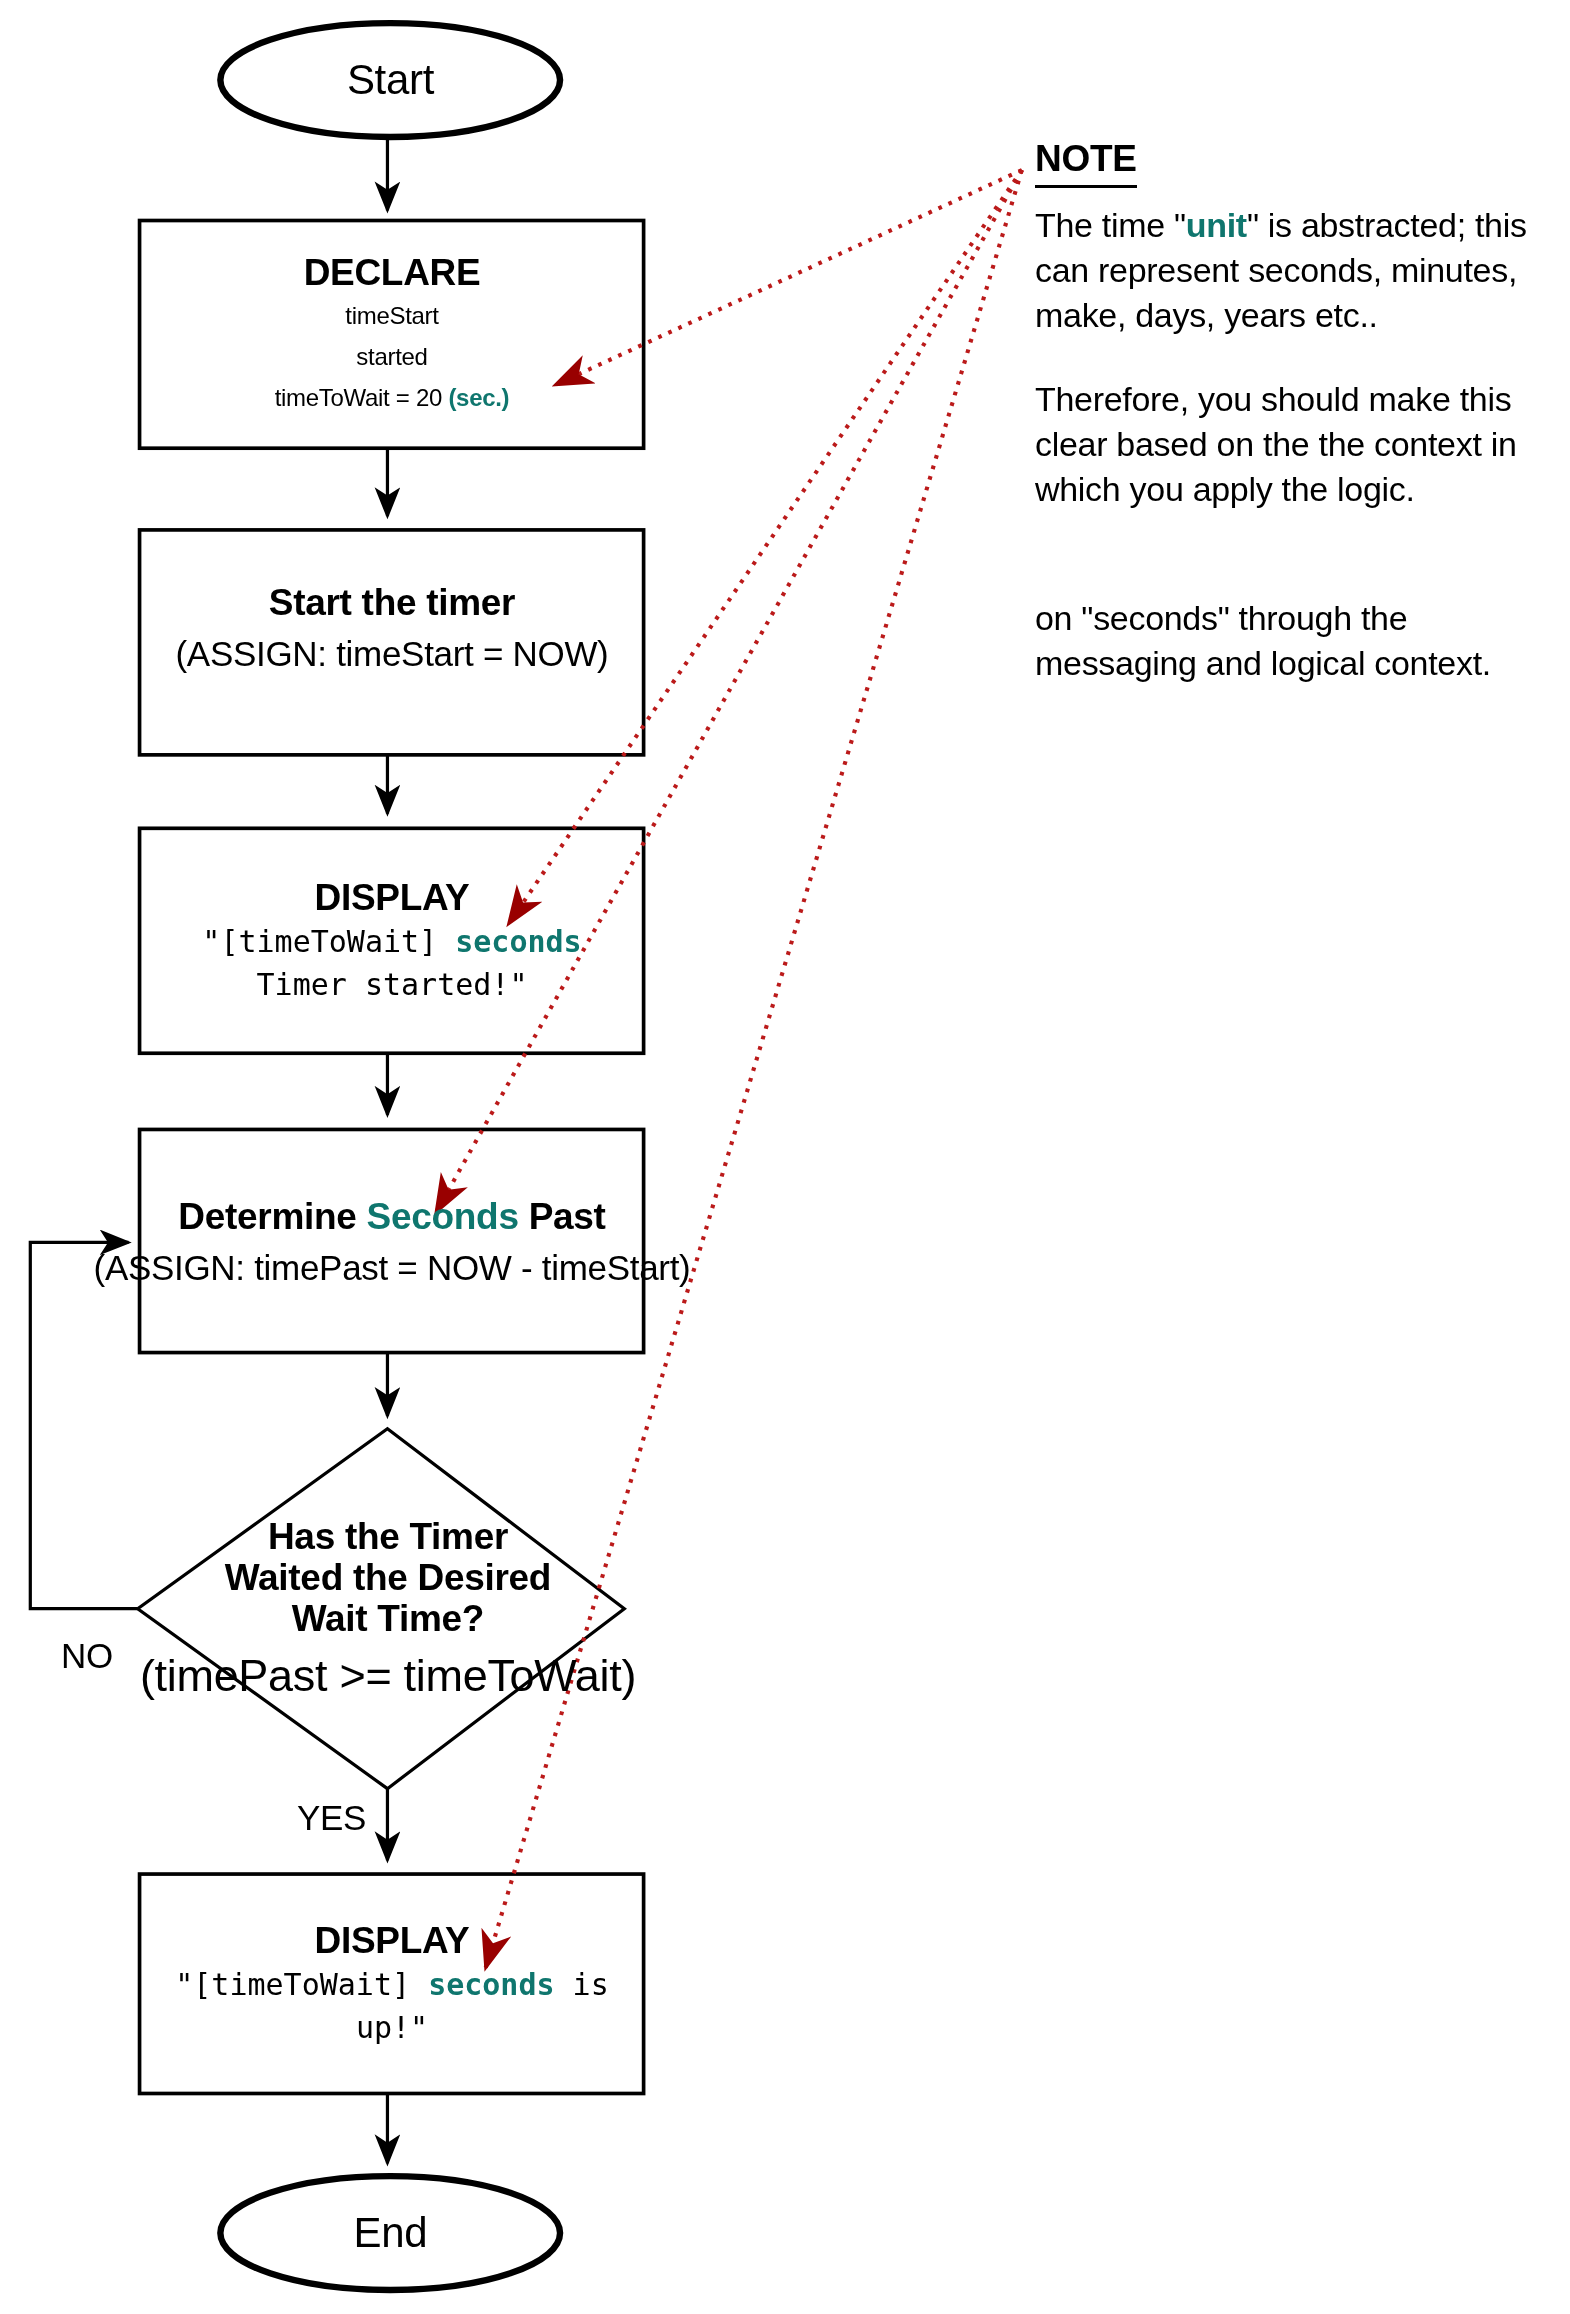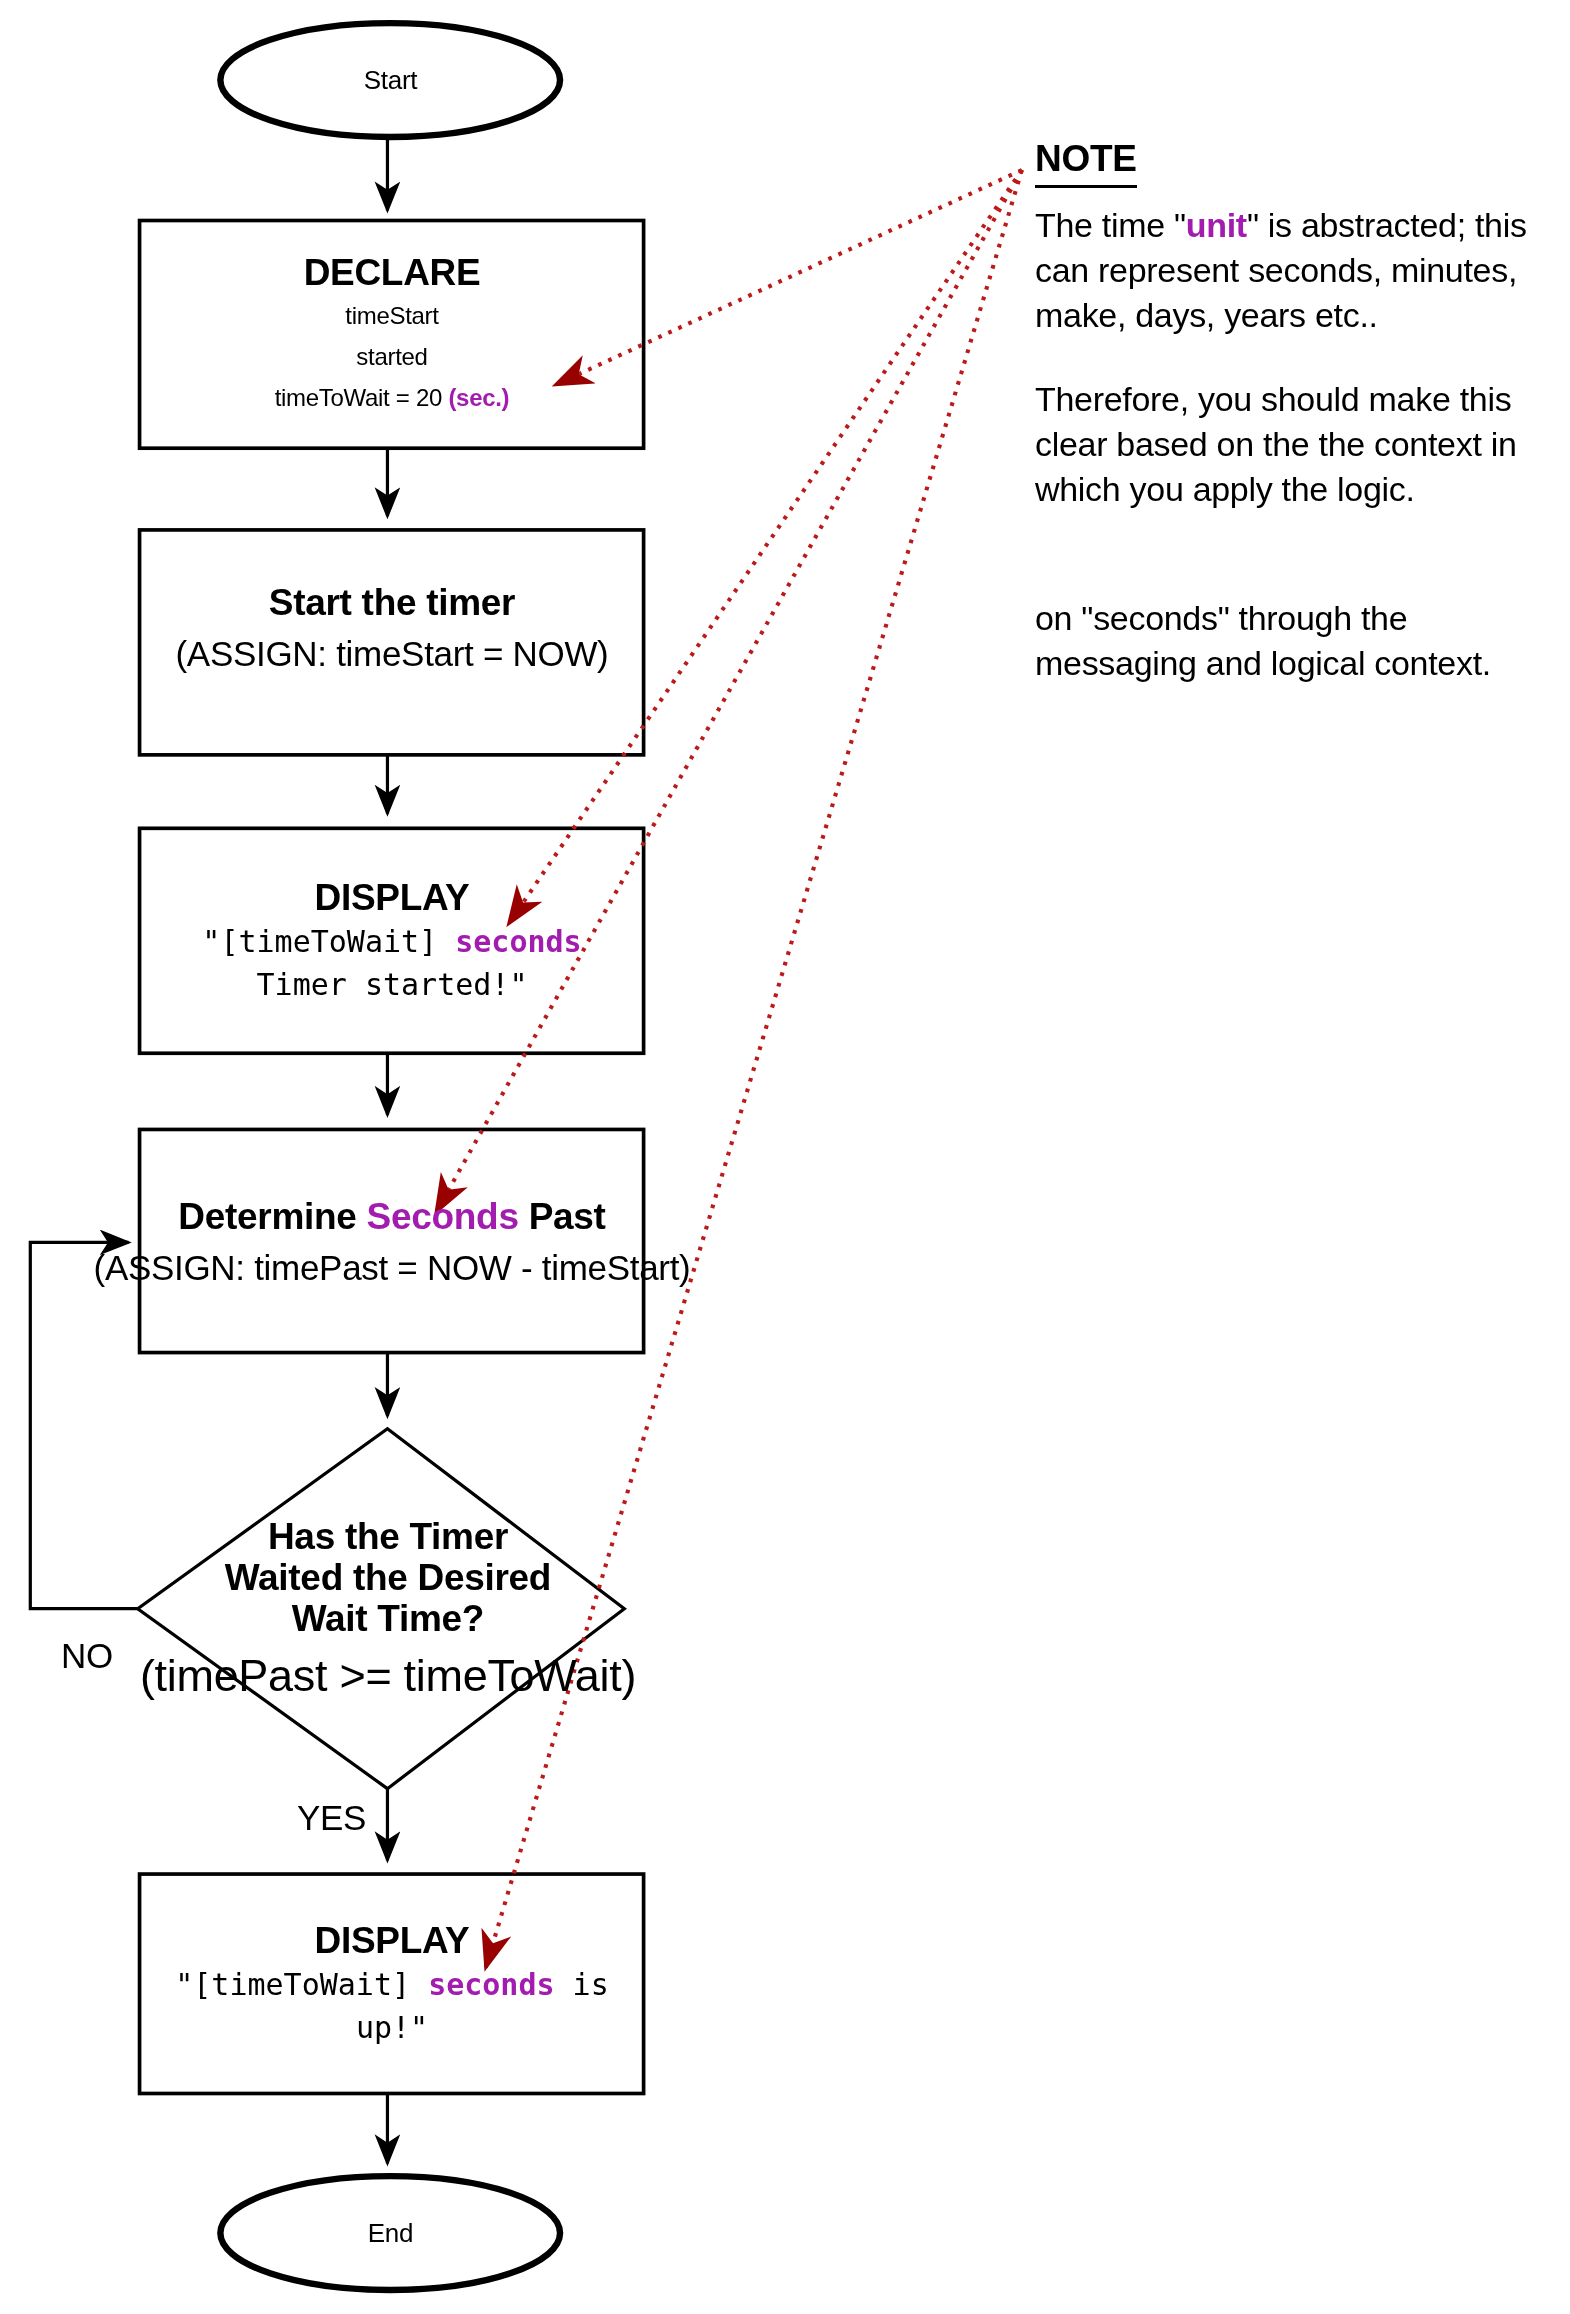--- a/index.html
+++ b/index.html
@@ -18,22 +18,22 @@
     display:flex;flex-direction:column;
     align-items:center;justify-content:center;
     text-align:center;
     letter-spacing:-0.3px;
   }
   .line{white-space:pre;}
   .t-title{font-size:37px;font-weight:bold;line-height:44px;}
   .t-body{font-size:24px;line-height:41px;}
   .t-sub{font-size:35px;line-height:41px;margin-top:7.3px;}
   .t-mono{font-family:"DejaVu Sans Mono", monospace;font-size:30px;line-height:43px;letter-spacing:0;}
-  .red{color:#a21caf;font-weight:bold;}
-  .t-oval{font-size:26px;}
+  .red{color:#0f766e;font-weight:bold;}
+  .t-oval{font-size:42px;}
   .t-edge{position:absolute;font-size:35px;letter-spacing:-0.3px;}
 
   .d-line{font-size:37px;font-weight:bold;line-height:41px;}
   .d-cond{font-size:45px;font-weight:normal;margin-top:11px;}
 
   .note{
     position:absolute;left:1035px;top:138px;width:551px;
     letter-spacing:-0.3px;
   }
   .note-heading{

